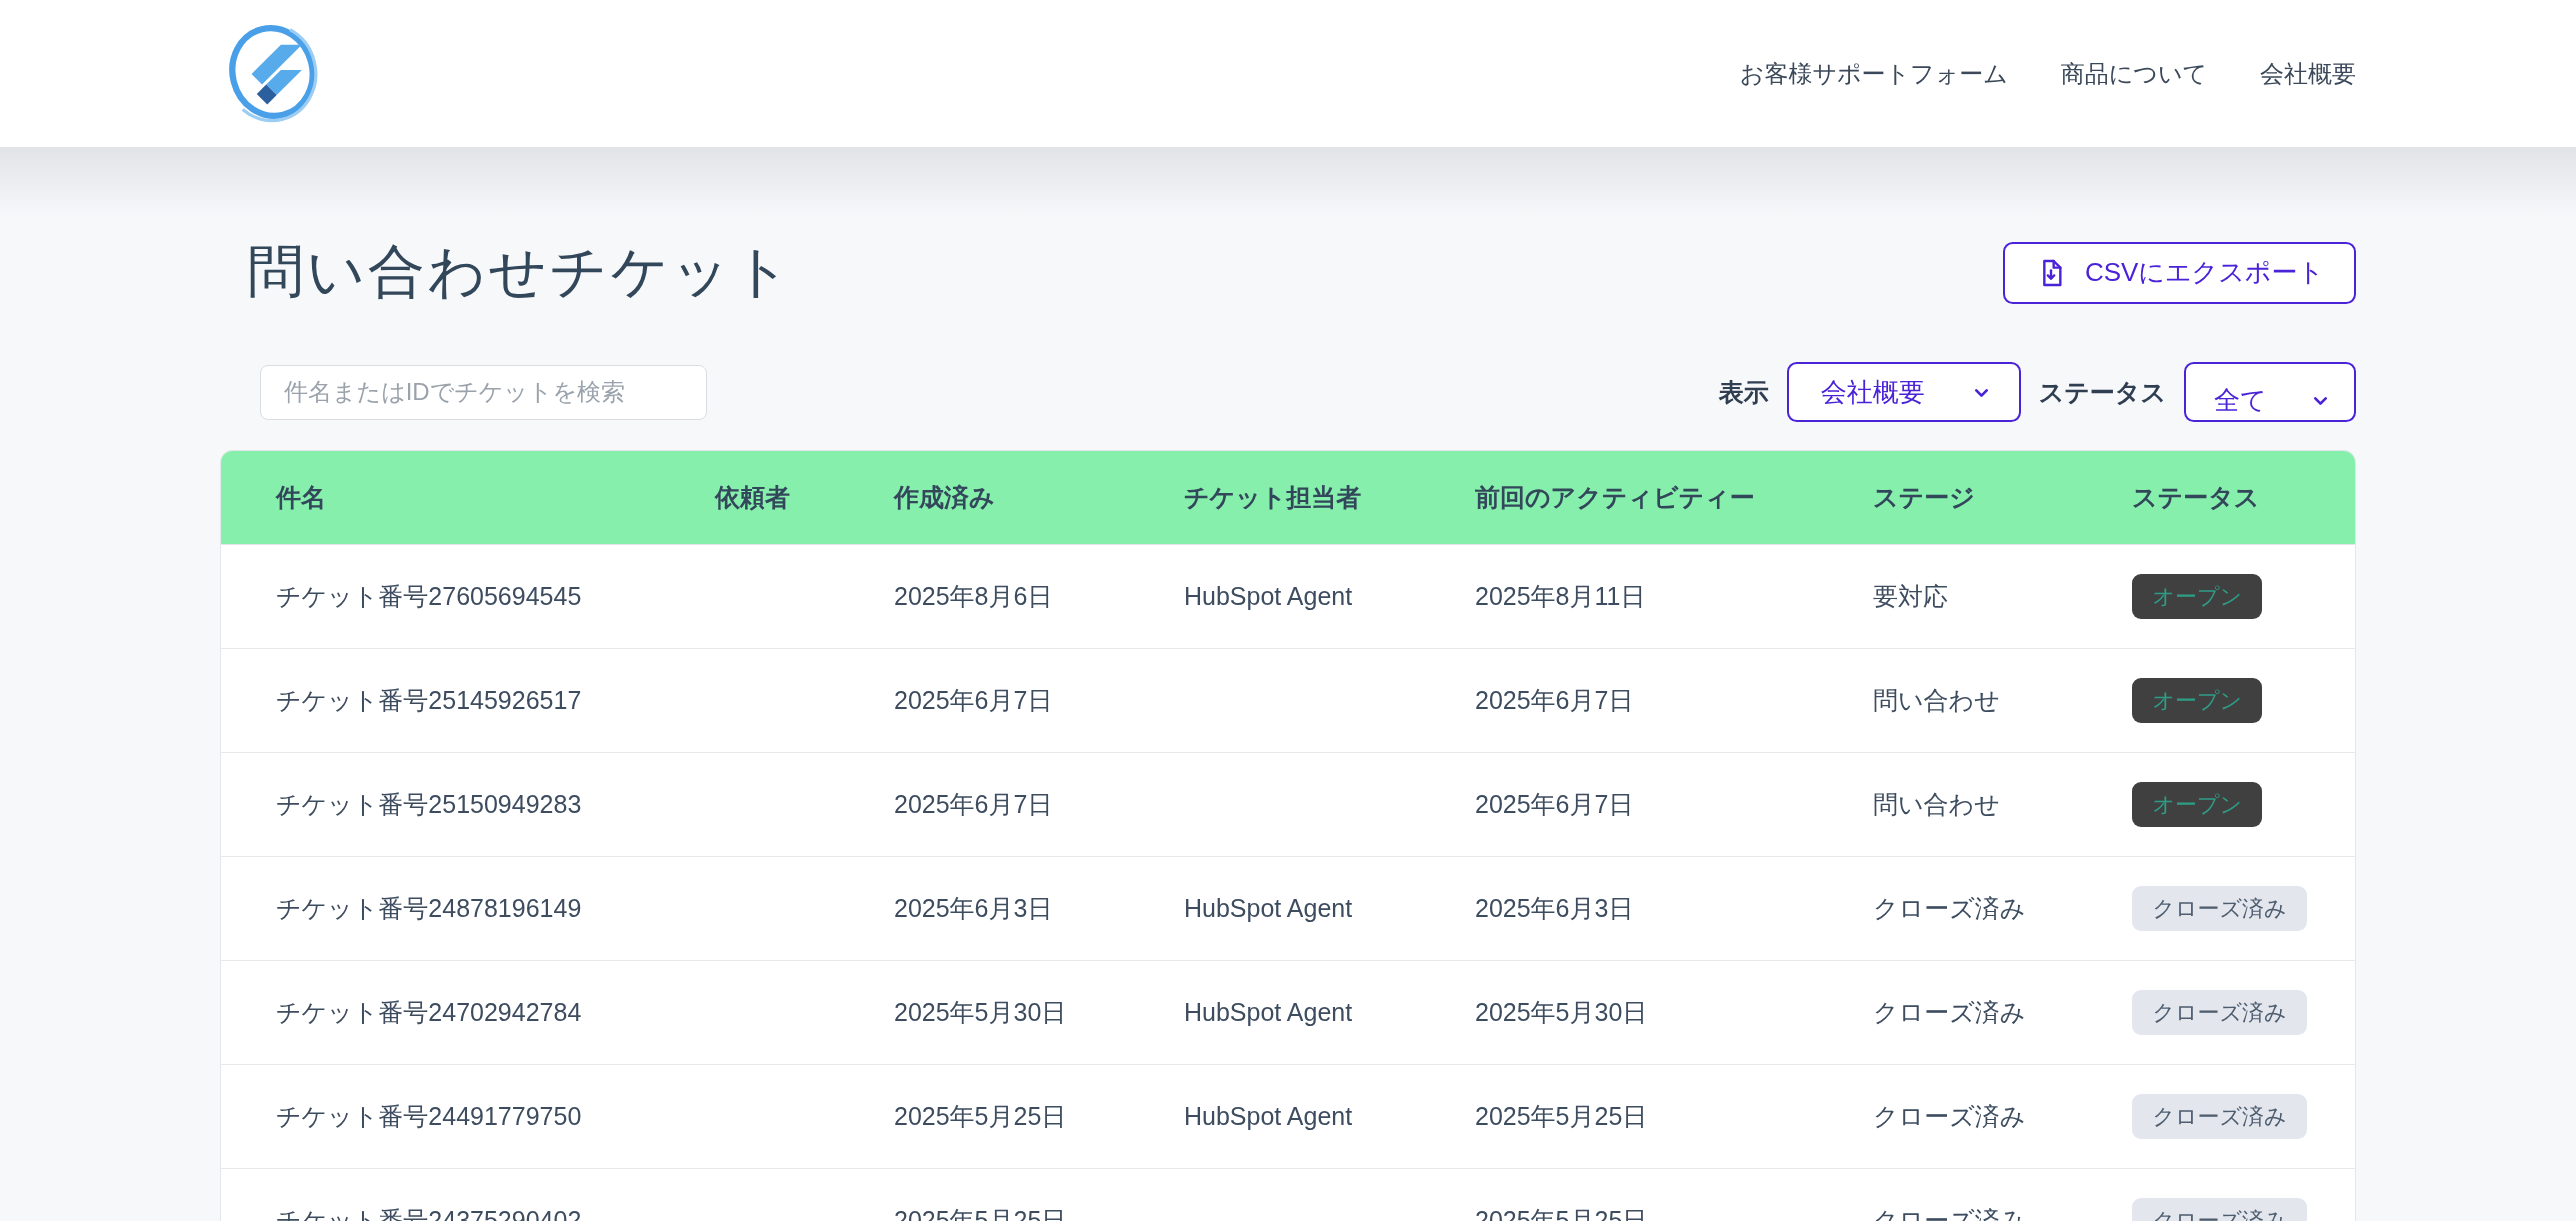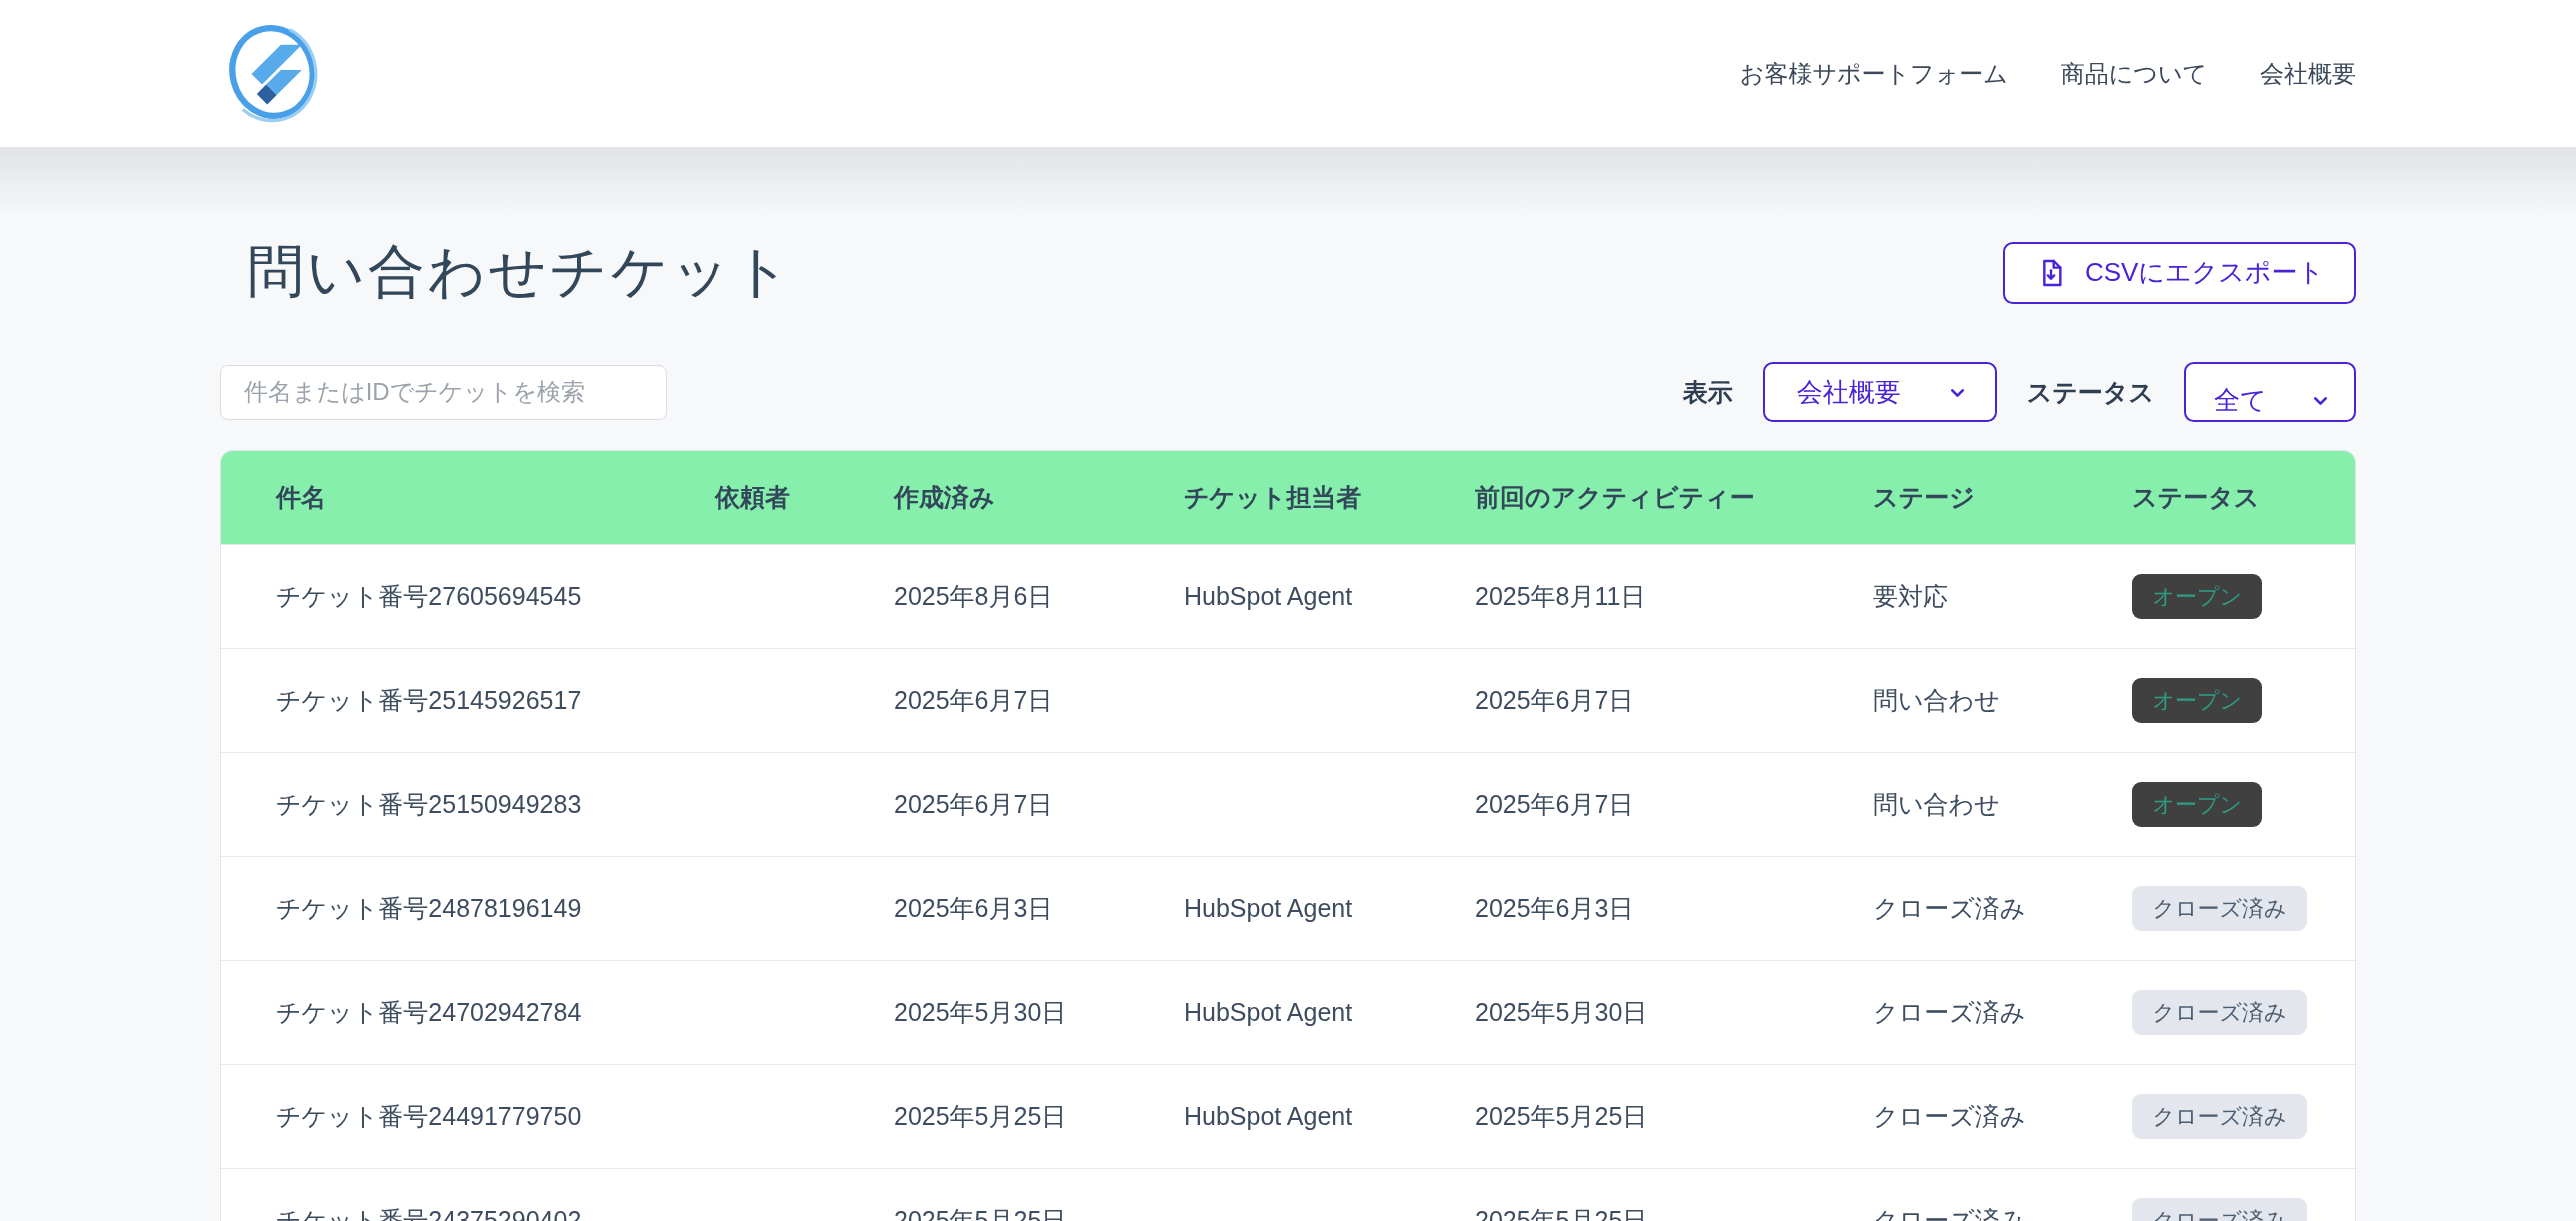--- a/index.html
+++ b/index.html
@@ -51,31 +51,31 @@
     display: flex; align-items: center; gap: 18px;
     height: 62px; padding: 16px 30px;
     background: #ffffff;
     border: 2.7px solid #4a22d8; border-radius: 9.8px;
     color: #4a22d8; font-size: 26px; font-weight: 500;
     cursor: pointer; font-family: inherit;
   }
 
   .filter-row {
     margin-top: 51px;
-    display: flex; align-items: center; justify-content: space-between;
+    display: flex; align-items: center; justify-content: space-between; margin-left: 40px;
   }
   .search-input {
     width: 447px; height: 55px;
     border: 1.8px solid #d9dce1; border-radius: 8px;
     background: #ffffff;
     padding: 0 23px; font-size: 24px; color: #33475b;
     font-family: inherit; outline: none;
   }
   .search-input::placeholder { color: #9aa2ab; }
-  .filters-right { display: flex; align-items: center; gap: 30px; }
+  .filters-right { display: flex; align-items: center; gap: 18px; }
   .filter-label { font-size: 25px; font-weight: 700; color: #2f3e51; white-space: nowrap; }
   .select-control {
     display: flex; align-items: center; justify-content: space-between;
     height: 60px; background: #ffffff;
     border: 2.7px solid #4a22d8; border-radius: 9.8px;
     color: #4a22d8; font-size: 26px; cursor: pointer;
   }
   .select-view { width: 234px; padding: 0 25px 0 32px; }
   .select-status { width: 172px; padding: 16px 21px 0 28px; }
   .chevron { flex: 0 0 auto; }

